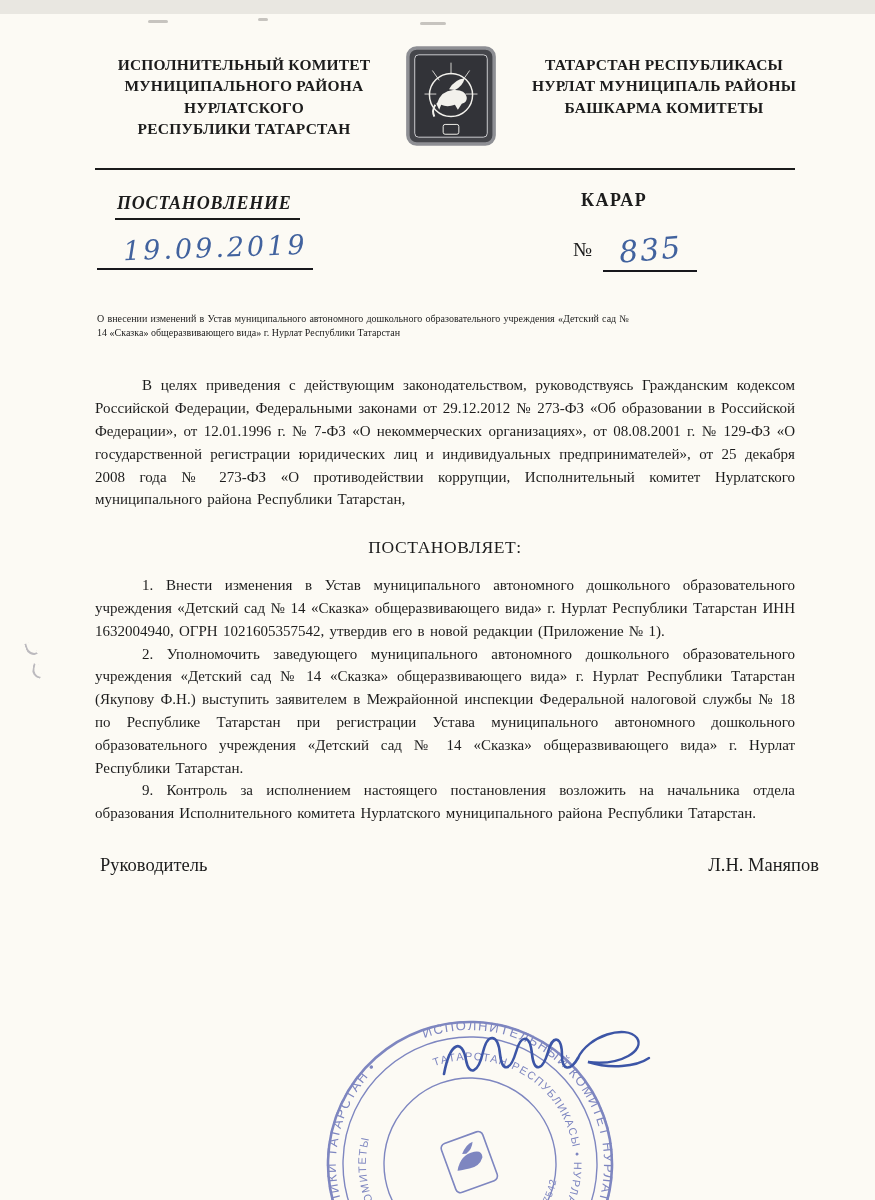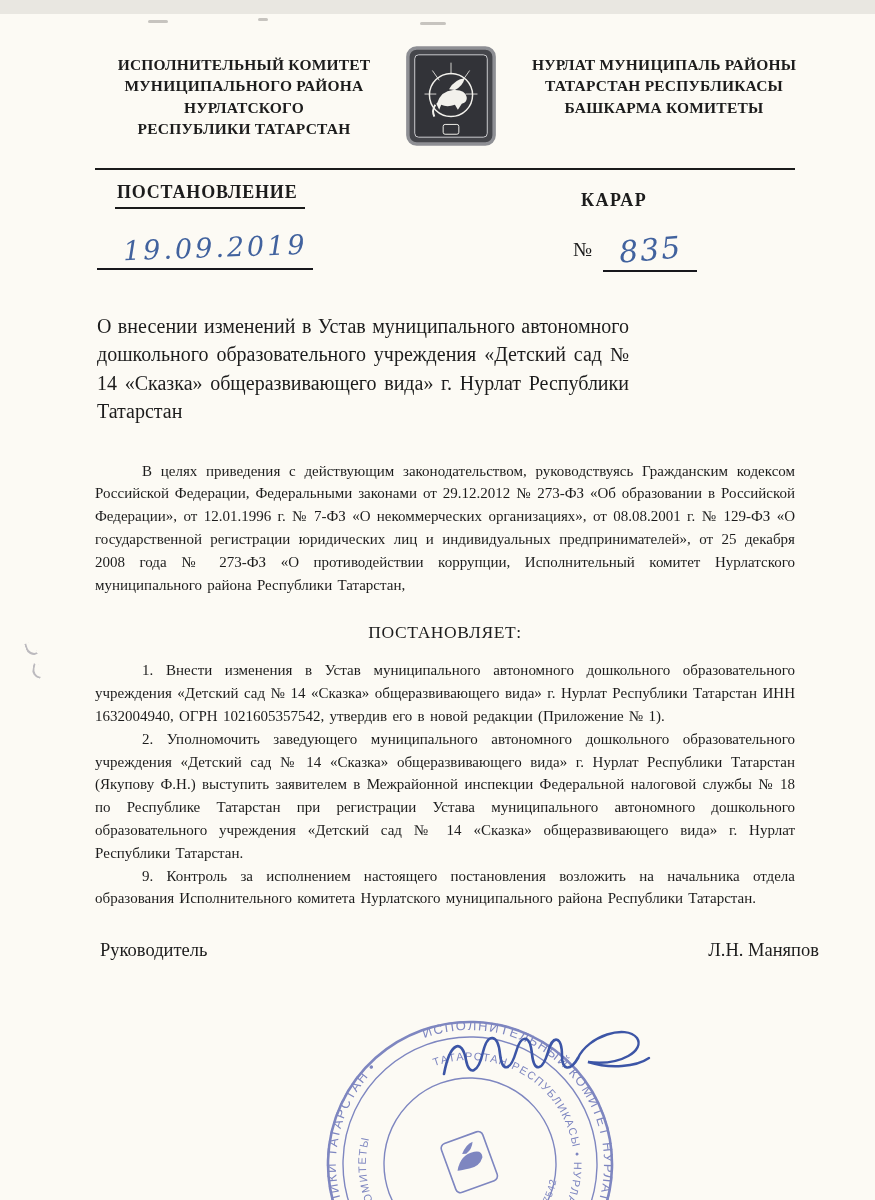--- a/index.html
+++ b/index.html
@@ -26,37 +26,37 @@
   .doc-header { display:flex; justify-content:space-between; align-items:flex-start; padding:32px 58px 0 98px; }
   .org { font-weight:bold; font-size:15.5px; line-height:1.38; text-align:center; letter-spacing:.2px; }
   .org.left  { width:292px; margin-top:8px; }
   .org.right { width:306px; margin-top:8px; }
   .emblem { width:92px; height:100px; flex:0 0 auto; margin:0 4px; }
 
   .rule { margin:22px 80px 0 95px; border-top:2.5px solid #1b1b1b; }
 
   
   .doctype-row { position:relative; margin:12px 82px 0 95px; height:30px; font-size:18px; font-weight:bold; letter-spacing:.8px; }
-  .doctype-ru { position:absolute; left:20px; top:0; border-bottom:2px solid #1a1a1a; padding:0 8px 4px 2px; }
+  .doctype-ru { position:absolute; left:20px; top:11px; border-bottom:2px solid #1a1a1a; padding:0 8px 4px 2px;font-style:italic; }
   .doctype-tt { position:absolute; left:486px; top:8px; letter-spacing:1.5px; }
 
   
   .number-row { position:relative; margin:14px 82px 0 95px; height:60px; }
   .date-line   { position:absolute; left:2px;  top:42px; width:216px; border-bottom:2.5px solid #17171c; }
   .number-line { position:absolute; left:508px; top:44px; width:94px;  border-bottom:2.5px solid #17171c; }
   .no-label    { position:absolute; left:478px; top:12px; font-size:20px; }
   .handwriting {
     font-family:"DejaVu Serif", serif; font-style:italic;
     color:#41629e;
   }
   .hw-date   { position:absolute; left:26px; top:-36px; font-size:27px; letter-spacing:3px; transform:rotate(-2deg); display:inline-block; }
   .hw-number { position:absolute; left:16px; top:-38px; font-size:30px; letter-spacing:2px; transform:rotate(-5deg); display:inline-block; }
 
   
-  .subject { margin:26px 82px 0 97px; width:532px; font-size:20px; line-height:1.42; text-align:justify; }
+  .subject { margin:26px 82px 0 97px; width:532px; font-size:10px; line-height:1.42; text-align:justify; }
 
   
   .body-par { margin:0 80px 0 95px; font-size:15px; line-height:1.52; text-align:justify; text-indent:47px; word-spacing:1.5px; }
   .intro { margin-top:34px; }
   .resolves { margin:26px 80px 16px 95px; text-align:center; font-size:17.5px; letter-spacing:.6px; }
 
   
   .sign-row { display:flex; justify-content:space-between; margin:30px 56px 0 100px; font-size:18.5px; }
 
   
@@ -95,22 +95,22 @@
         </g>
         <circle cx="46" cy="50" r="22" fill="none" stroke="#f2f1ec" stroke-width="1.5"></circle>
         <path d="M32 58 q4 -12 16 -13 q12 -1 14 7 q1 5 -5 7 l-4 6 -3 -5 q-8 3 -14 0 l-2 5 -3 -6z" fill="#f2f1ec"></path>
         <path d="M44 44 q6 -10 16 -11 q-2 8 -10 12z" fill="#f2f1ec"></path>
         <path d="M30 60 q-4 6 -1 12" stroke="#f2f1ec" stroke-width="2" fill="none"></path>
         <rect x="38" y="80" width="16" height="10" rx="2" fill="none" stroke="#f2f1ec" stroke-width="1"></rect>
       </svg>
     </div>
 
     <div class="org right">
+      <div>ТАТАРСТАН РЕСПУБЛИКАСЫ</div>
       <div>НУРЛАТ МУНИЦИПАЛЬ РАЙОНЫ</div>
-      <div>ТАТАРСТАН РЕСПУБЛИКАСЫ</div>
       <div>БАШКАРМА КОМИТЕТЫ</div>
     </div>
   </header>
 
   <div class="rule"></div>
 
   <div class="doctype-row">
     <span class="doctype-ru">ПОСТАНОВЛЕНИЕ</span>
     <span class="doctype-tt">КАРАР</span>
   </div>

